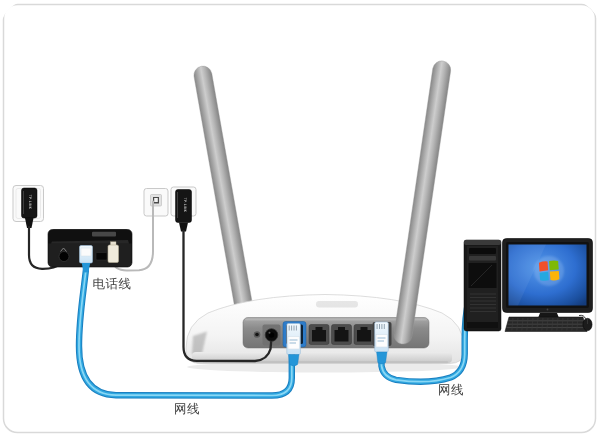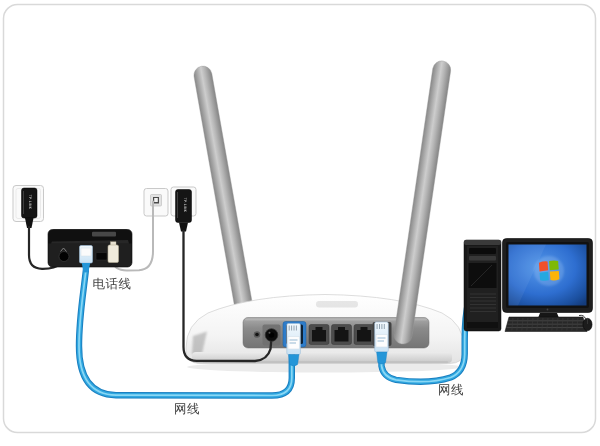--- a/index.html
+++ b/index.html
@@ -1,17 +1,17 @@
 <!DOCTYPE html>
 <html><head>
 <meta charset="utf-8">
 <style>
   html,body{margin:0;padding:0;background:#fff;}
   .stage{position:relative;width:600px;height:446px;background:#ffffff;overflow:hidden;
-         font-family:"DejaVu Sans","Liberation Sans",sans-serif;}
+         font-family:"DejaVu Sans","Liberation Sans",sans-serif;border-radius:31px;}
   .stage svg{position:absolute;left:0;top:0;}
   .cable-label{position:absolute;color:#3d3d3d;font-size:12.5px;letter-spacing:.5px;
          text-align:center;line-height:14px;font-weight:400;}
   .lbl-phone{left:86px;top:277px;width:52px;}
   .lbl-net1{left:163px;top:402px;width:48px;}
   .lbl-net2{left:427px;top:383px;width:48px;}
 </style>
 </head>
 <body>
 

